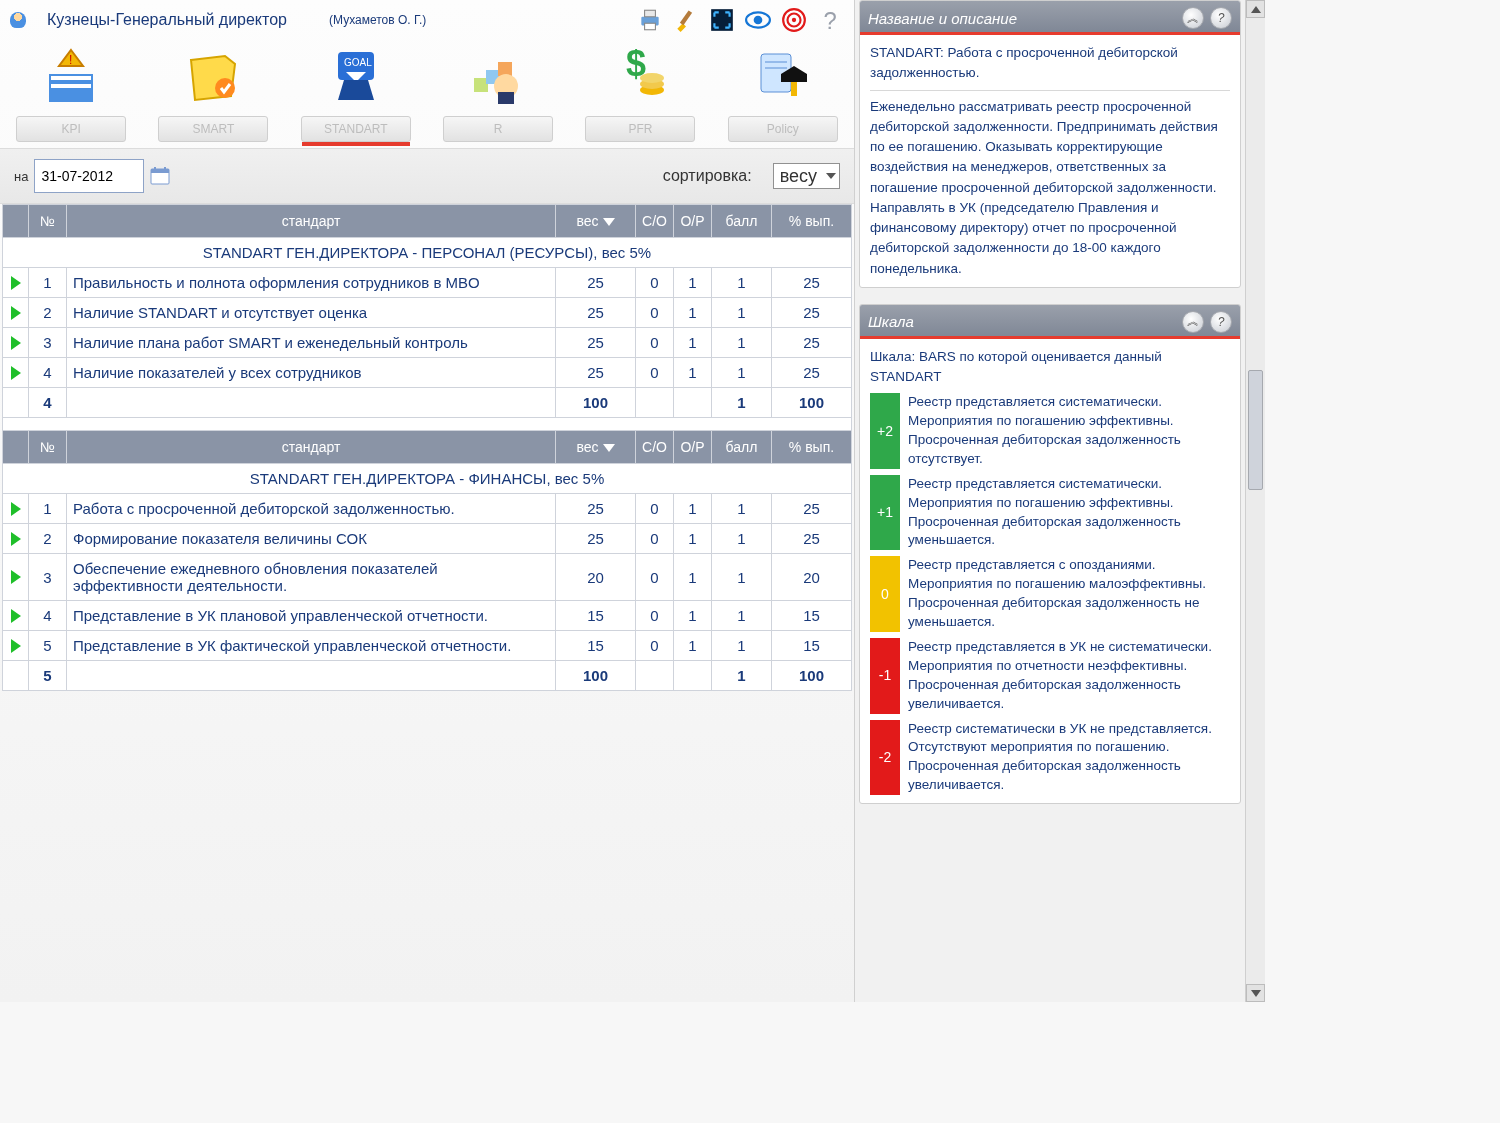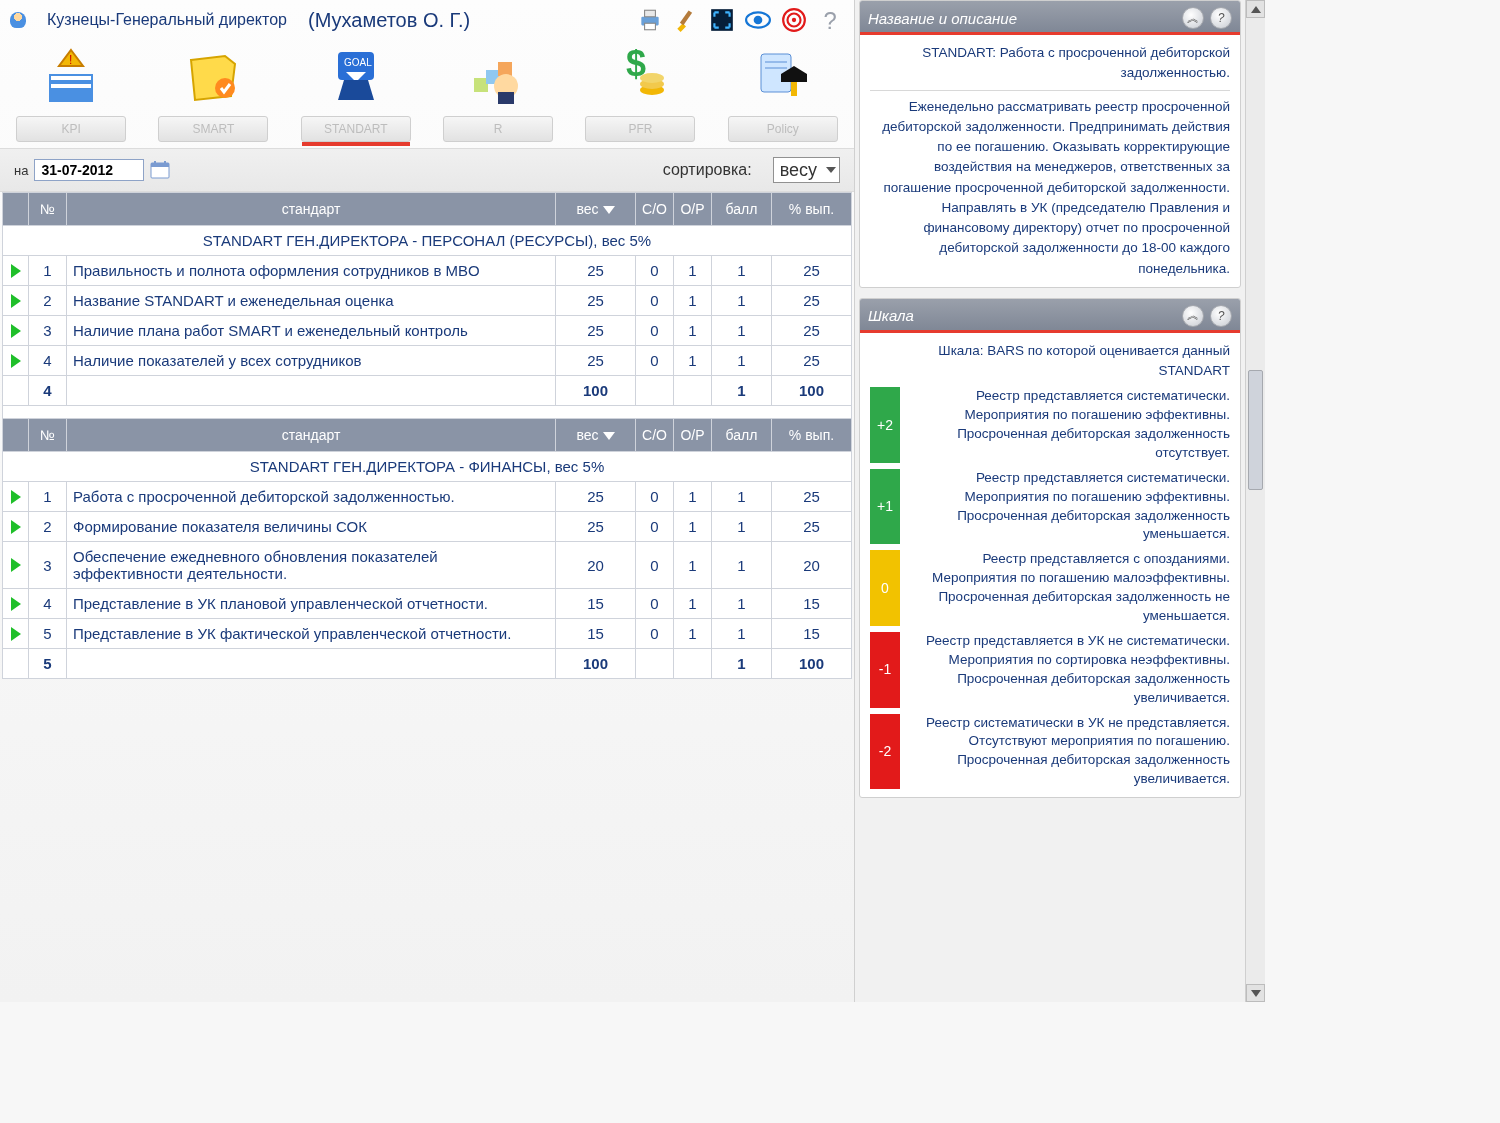--- a/index.html
+++ b/index.html
@@ -33,21 +33,21 @@
     display: flex;
     align-items: center;
     gap: 21px;
   }
   .person-icon {
     width: 16px; height: 16px;
     background: radial-gradient(circle at 50% 30%, #ffd9a0 30%, #4a90e2 30%);
     border-radius: 50% 50% 40% 40%;
   }
   .titlebar-title { color: #1a3a7a; font-size: 16px; }
-  .titlebar-sub { color: #1a3a7a; font-size: 20px; }
+  .titlebar-sub { color: #1a3a7a; font-size: 12px; margin-left: 21px; }
   .titlebar-icons { display: flex; gap: 8px; align-items: center; }
   .tb-icon { width: 28px; height: 28px; display: flex; align-items: center; justify-content: center; cursor: pointer; }
   .tb-icon svg { width: 26px; height: 26px; }
 
   .nav-row {
     display: flex;
     justify-content: space-around;
     padding: 6px 0 0 0;
   }
   .nav-item { display: flex; flex-direction: column; align-items: center; gap: 4px; width: 130px; }
@@ -77,24 +77,23 @@
     padding: 10px 14px;
     background: linear-gradient(#f0f0f0, #e8e8e8);
     border-top: 1px solid #dcdcdc;
     border-bottom: 1px solid #dcdcdc;
     margin-top: 6px;
   }
   .filter-left { display: flex; align-items: center; gap: 6px; }
   .date-input {
     border: 1px solid #8ea3c7;
     background: #fff;
-    padding: 2px 6px;
+    padding: 8px 6px;
     font-size: 14px;
     width: 110px;
-    font-weight: bold;
   }
   .cal-icon { width: 20px; height: 20px; }
   .filter-right { display: flex; align-items: center; gap: 21px; }
   .sort-select {
     border: 1px solid #919191;
     background: #fff;
     padding: 2px 22px 2px 6px;
     font-size: 18px;
     position: relative;
   }
@@ -154,23 +153,22 @@
     margin: auto;
   }
   .gap-row td { background: #9aa0ab; height: 12px; padding: 0; border: none; }
 
   
   .sidebar {
     width: 390px;
     background: #f1f1f1;
     display: flex;
     flex-direction: column;
-    gap: 10px;
+    gap: 16px;
     padding: 0 4px 4px 4px;
-    text-align: right;
   }
   .panel {
     background: #fff;
     border: 1px solid #cfcfcf;
     border-radius: 3px;
     overflow: hidden;
   }
   .panel-head {
     background: linear-gradient(#9aa0ab, #7d8594);
     color: #fff;
@@ -401,21 +399,21 @@
               <td class="center">0</td>
               <td class="center">1</td>
               <td class="center">1</td>
               <td class="center">25</td>
             </tr>
             <tr>
               <td class="center">
                 <div class="play"></div>
               </td>
               <td class="center">2</td>
-              <td>Название STANDART и еженедельная оценка</td>
+              <td>Наличие STANDART и отсутствует оценка</td>
               <td class="center">25</td>
               <td class="center">0</td>
               <td class="center">1</td>
               <td class="center">1</td>
               <td class="center">25</td>
             </tr>
             <tr>
               <td class="center">
                 <div class="play"></div>
               </td>
@@ -574,21 +572,21 @@
             <div class="bars-item">
               <div class="bars-score" style="background:#2fa84a">+1</div>
               <div class="bars-text">Реестр представляется систематически. Мероприятия по погашению эффективны. Просроченная дебиторская задолженность уменьшается.</div>
             </div>
             <div class="bars-item">
               <div class="bars-score" style="background:#f2c200">0</div>
               <div class="bars-text">Реестр представляется с опозданиями. Мероприятия по погашению малоэффективны. Просроченная дебиторская задолженность не уменьшается.</div>
             </div>
             <div class="bars-item">
               <div class="bars-score" style="background:#e21a1a">-1</div>
-              <div class="bars-text">Реестр представляется в УК не систематически. Мероприятия по сортировка неэффективны. Просроченная дебиторская задолженность увеличивается.</div>
+              <div class="bars-text">Реестр представляется в УК не систематически. Мероприятия по отчетности неэффективны. Просроченная дебиторская задолженность увеличивается.</div>
             </div>
             <div class="bars-item">
               <div class="bars-score" style="background:#e21a1a">-2</div>
               <div class="bars-text">Реестр систематически в УК не представляется. Отсутствуют мероприятия по погашению. Просроченная дебиторская задолженность увеличивается.</div>
             </div>
           </div>
       </div>
     </div>
   </div>
 

